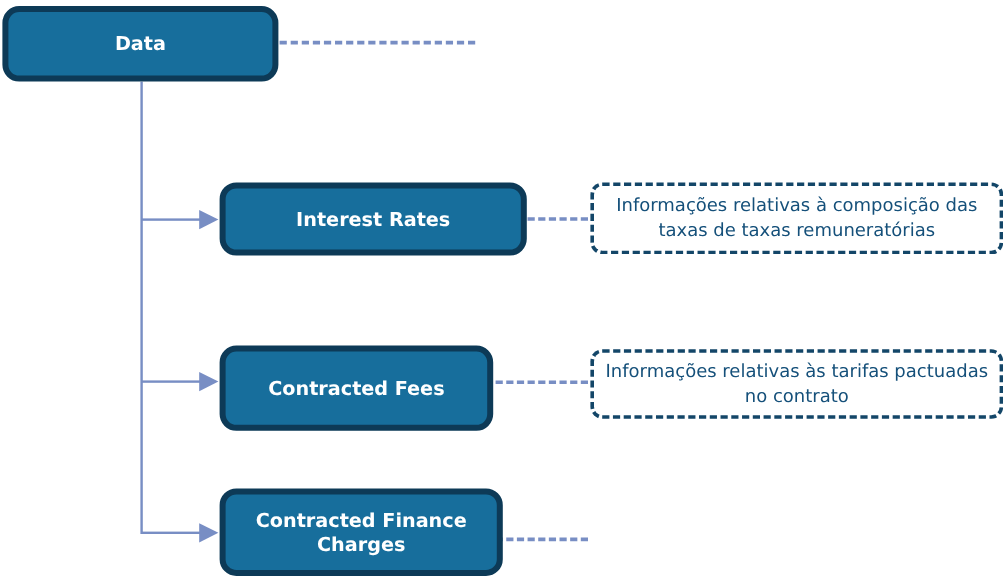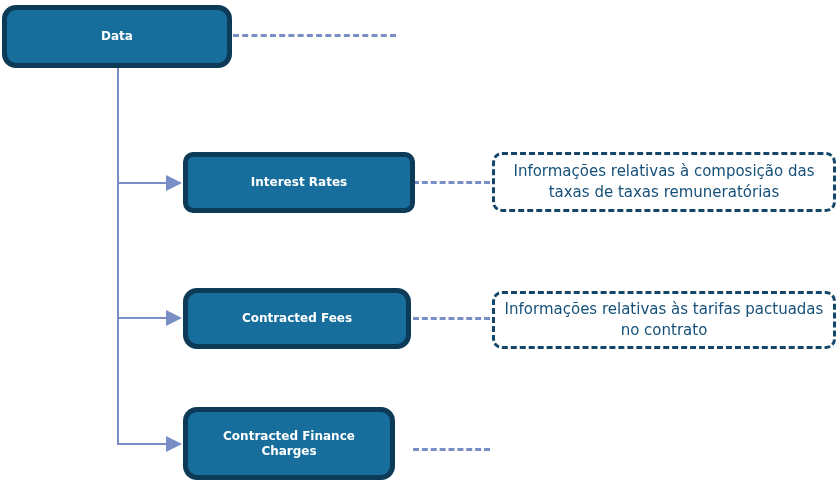--- a/index.html
+++ b/index.html
@@ -20,21 +20,21 @@
     height: 484px;
     background: #FFFFFF;
     overflow: hidden;
   }
   .node {
     position: absolute;
     background: var(--node_fill);
     border: 5px solid var(--node_border);
     border-radius: 14px;
     color: var(--node_text);
-    font-size: 12px;
+    font-size: 16px;
     font-weight: 600;
     display: flex;
     align-items: center;
     justify-content: center;
     text-align: center;
     line-height: 1.25;
     padding: 2px 8px;
   }
   .note {
     position: absolute;
@@ -76,33 +76,33 @@
 
   
   .root-node   { left: 2px;   top: 5px;   width: 230px; height: 63px; }
   .root-note   { left: 398px; top: 3px;   width: 372px; height: 65px; }
   .root-dash   { left: 233px; top: 34px;  width: 163px; }
 
   .trunk       { left: 117px; top: 68px;  height: 377px; }
 
   .branch-1    { left: 118px; top: 182px; width: 50px; }
   .arrow-1     { left: 166px; top: 175px; }
-  .child-1     { left: 183px; top: 152px; width: 232px; height: 61px; border-radius: 10px; }
+  .child-1     { left: 183px; top: 152px; width: 256px; height: 61px; }
   .note-1      { left: 492px; top: 152px; width: 344px; height: 60px; }
   .dash-1      { left: 413px; top: 181px; width: 77px; }
 
   .branch-2    { left: 118px; top: 317px; width: 50px; }
   .arrow-2     { left: 166px; top: 310px; }
-  .child-2     { left: 183px; top: 288px; width: 228px; height: 61px; }
+  .child-2     { left: 183px; top: 288px; width: 228px; height: 71px; }
   .note-2      { left: 492px; top: 291px; width: 344px; height: 58px; }
   .dash-2      { left: 413px; top: 317px; width: 77px; }
 
   .branch-3    { left: 118px; top: 443px; width: 50px; }
   .arrow-3     { left: 166px; top: 436px; }
-  .child-3     { left: 183px; top: 407px; width: 212px; height: 73px; }
+  .child-3     { left: 183px; top: 407px; width: 236px; height: 73px; }
   .note-3      { left: 492px; top: 424px; width: 344px; height: 56px; }
   .dash-3      { left: 413px; top: 448px; width: 77px; }
 </style>
 </head>
 <body>
 
 <div class="canvas">
 
   <div class="line-v trunk"></div>
 

